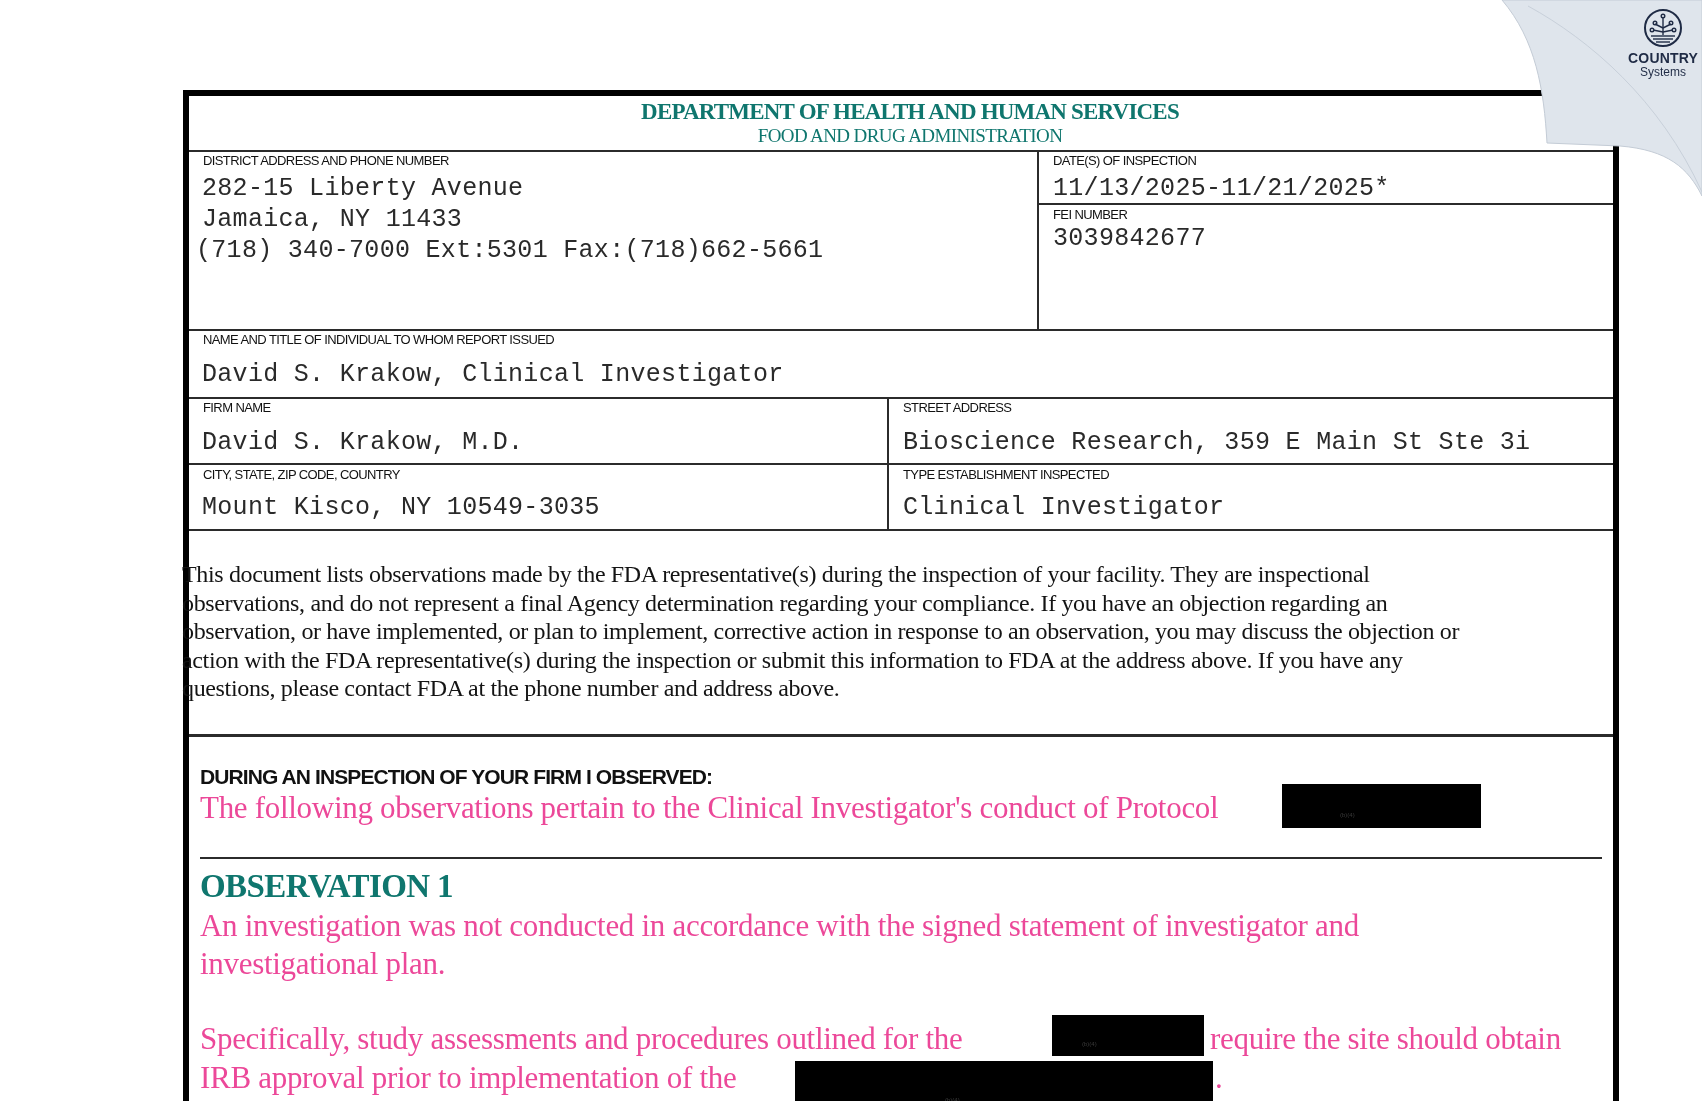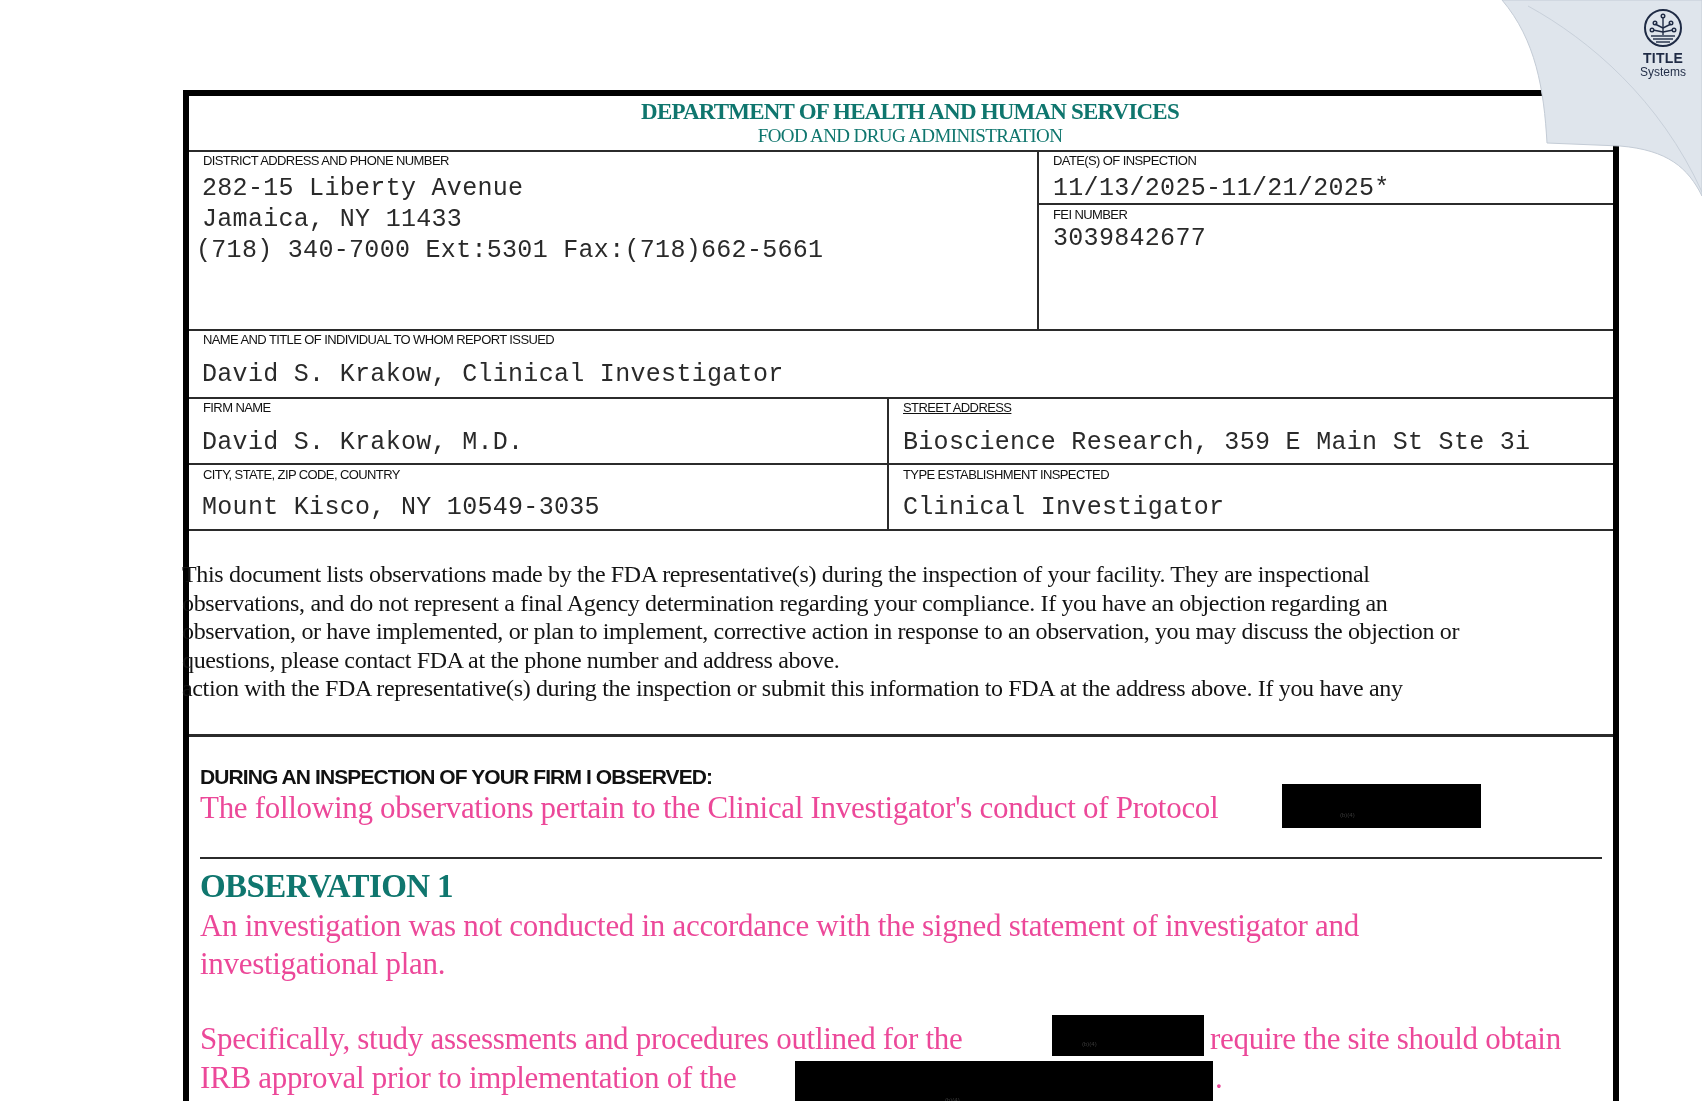--- a/index.html
+++ b/index.html
@@ -48,35 +48,35 @@
 
   <div class="abs lbl" style="left:1053px;top:207px;">FEI NUMBER</div>
   <div class="abs val" style="left:1053px;top:224px;">3039842677</div>
 
   <div class="abs lbl" style="left:203px;top:332px;">NAME AND TITLE OF INDIVIDUAL TO WHOM REPORT ISSUED</div>
   <div class="abs val" style="left:202px;top:360px;">David S. Krakow, Clinical Investigator</div>
 
   <div class="abs lbl" style="left:203px;top:400px;">FIRM NAME</div>
   <div class="abs val" style="left:202px;top:428px;">David S. Krakow, M.D.</div>
 
-  <div class="abs lbl" style="left:903px;top:400px;text-decoration:underline;">STREET ADDRESS</div>
+  <div class="abs lbl" style="left:903px;top:400px;">STREET ADDRESS</div>
   <div class="abs val" style="left:903px;top:428px;">Bioscience Research, 359 E Main St Ste 3i</div>
 
   <div class="abs lbl" style="left:203px;top:467px;">CITY, STATE, ZIP CODE, COUNTRY</div>
   <div class="abs val" style="left:202px;top:493px;">Mount Kisco, NY 10549-3035</div>
 
   <div class="abs lbl" style="left:903px;top:467px;">TYPE ESTABLISHMENT INSPECTED</div>
   <div class="abs val" style="left:903px;top:493px;">Clinical Investigator</div>
 
   <div class="abs" style="left:182px;top:561px;">
     <div class="para" style="height:28.5px;">This document lists observations made by the FDA representative(s) during the inspection of your facility. They are inspectional</div>
     <div class="para" style="height:28.5px;">observations, and do not represent a final Agency determination regarding your compliance. If you have an objection regarding an</div>
     <div class="para" style="height:28.5px;">observation, or have implemented, or plan to implement, corrective action in response to an observation, you may discuss the objection or</div>
+    <div class="para" style="height:28.5px;">action with the FDA representative(s) during the inspection or submit this information to FDA at the address above. If you have any</div>
     <div class="para" style="height:28.5px;">questions, please contact FDA at the phone number and address above.</div>
-    <div class="para" style="height:28.5px;">action with the FDA representative(s) during the inspection or submit this information to FDA at the address above. If you have any</div>
   </div>
 
   <div class="abs sans" style="left:200px;top:765px;font-size:21px;font-weight:bold;letter-spacing:-0.9px;white-space:nowrap;">DURING AN INSPECTION OF YOUR FIRM I OBSERVED:</div>
   <div class="abs big" style="left:200px;top:790px;">The following observations pertain to the Clinical Investigator's conduct of Protocol</div>
   <div class="redact" style="left:1282px;top:784px;width:199px;height:44px;">
     <span style="left:58px;top:28px;">(b)(4)</span>
   </div>
 
   <div class="hline" style="left:200px;top:857px;width:1402px;"></div>
 
@@ -115,15 +115,15 @@
         <circle cx="12" cy="15" r="1.8"></circle>
         <circle cx="28" cy="15" r="1.8"></circle>
         <circle cx="9" cy="22" r="1.8"></circle>
         <circle cx="31" cy="22" r="1.8"></circle>
         <line x1="8" y1="28" x2="32" y2="28"></line>
         <line x1="10" y1="31" x2="30" y2="31"></line>
         <line x1="13" y1="34" x2="27" y2="34"></line>
       </g>
     </svg>
   </div>
-  <div class="abs sans" style="left:128px;top:50px;width:70px;text-align:center;font-size:14px;font-weight:bold;color:#1f2b45;letter-spacing:0.2px;">TITLE</div>
+  <div class="abs sans" style="left:128px;top:50px;width:70px;text-align:center;font-size:14px;font-weight:bold;color:#1f2b45;letter-spacing:0.2px;">COUNTRY</div>
   <div class="abs sans" style="left:128px;top:65px;width:70px;text-align:center;font-size:12px;color:#1f2b45;">Systems</div>
 </div>
 
 </body></html>

